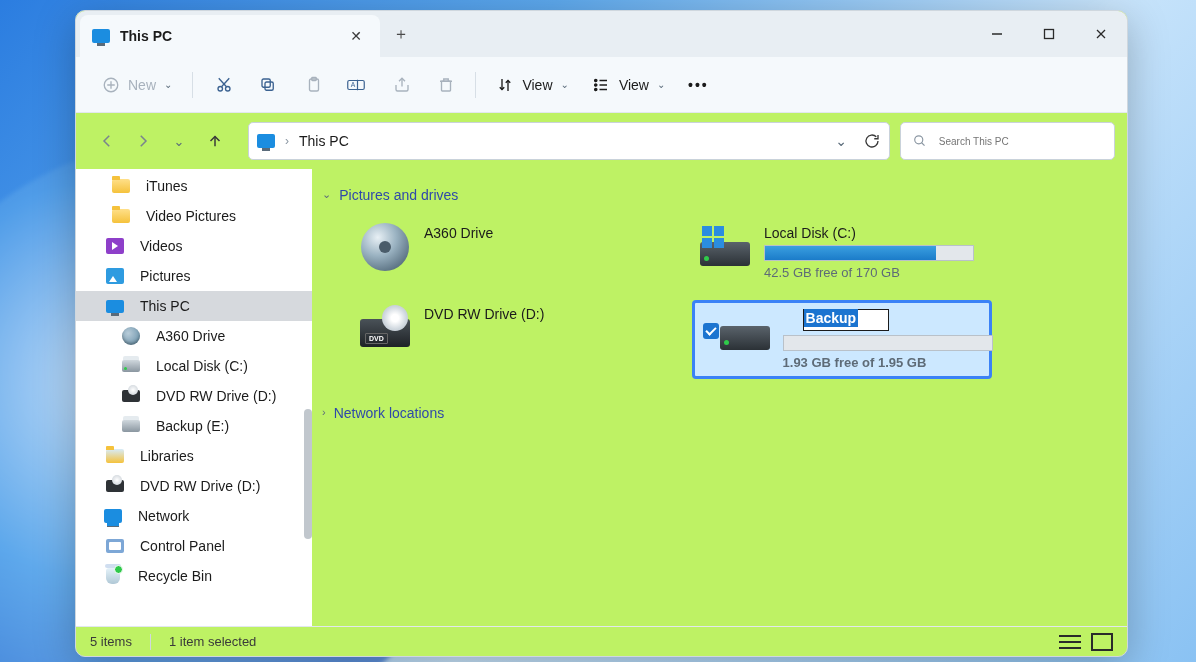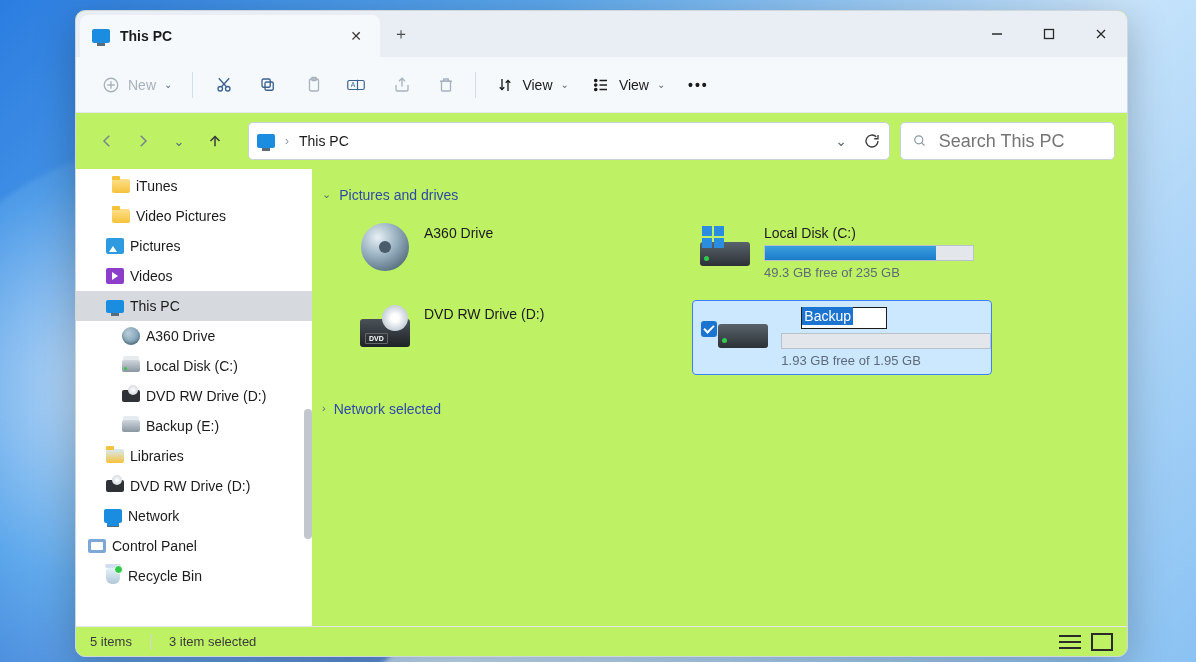--- a/index.html
+++ b/index.html
@@ -26,25 +26,25 @@
 .nav-arrows { display:flex; gap:2px; align-items:center; padding:0 6px; }
 .nav-btn { width:34px; height:34px; display:flex; align-items:center; justify-content:center; color:#454545; border-radius:4px; }
 .nav-btn.dim { color:#b0b8bf; }
 .addr { flex:1; height:38px; border:1px solid #c9d2da; border-radius:5px; display:flex; align-items:center; padding:0 8px; gap:10px; background:#fff; }
 .addr .mon { width:18px; height:14px; background:#1b8de0; border-radius:2px; position:relative; }
 .addr .mon::after { content:""; position:absolute; bottom:-3px; left:5px; width:8px; height:3px; background:#5a6b7a; }
 .addr-sep { color:#8a96a2; font-size:12px; }
 .addr-text { font-size:14px; color:#1b1b1b; }
 .addr-ctrls { margin-left:auto; display:flex; gap:16px; align-items:center; }
 .searchbox { width:215px; height:38px; border:1px solid #c9d2da; border-radius:5px; display:flex; align-items:center; padding:0 12px; gap:12px; background:#fff; }
-.searchbox input { border:none; outline:none; width:100%; font-size:18px; color:#666; }
+.searchbox input { border:none; outline:none; width:100%; font-size:10px; color:#666; }
 .body { flex:1; display:flex; overflow:hidden; }
 .sidebar { width:236px; position:relative; background:#fff; overflow:hidden; padding-top:2px; }
 .side-scroll { position:absolute; right:0; top:240px; width:8px; height:130px; background:#c1c7cd; border-radius:4px; }
-.s-item { height:30px; display:flex; align-items:center; gap:6px; padding-left:36px; font-size:14px; color:#1b1b1b; border-radius:0; }
+.s-item { height:30px; display:flex; align-items:center; gap:16px; padding-left:36px; font-size:14px; color:#1b1b1b; border-radius:0; }
 .s-item.sub { padding-left:46px; }
 .s-item.active { background:#d6d9dd; }
 .s-item .ic { width:18px; height:16px; display:flex; align-items:center; justify-content:center; }
 .folder-ic { width:18px; height:14px; background:linear-gradient(#ffe08a,#f5c23c); border-radius:2px; position:relative; }
 .folder-ic::before { content:""; position:absolute; top:-3px; left:0; width:8px; height:4px; background:#f5c23c; border-radius:1px 1px 0 0; }
 .pic-ic { width:18px; height:16px; background:#2e9be0; border-radius:2px; position:relative; }
 .pic-ic::after { content:""; position:absolute; bottom:2px; left:3px; width:0; height:0; border-left:4px solid transparent; border-right:4px solid transparent; border-bottom:6px solid #fff; }
 .vid-ic { width:18px; height:16px; background:#8e3fc9; border-radius:2px; position:relative; display:flex; align-items:center; justify-content:center; }
 .vid-ic::after { content:""; width:0; height:0; border-top:4px solid transparent; border-bottom:4px solid transparent; border-left:6px solid #fff; }
 .mon-s { width:18px; height:13px; background:#1b8de0; border-radius:2px; position:relative; }
@@ -60,21 +60,21 @@
 .cp-s { width:18px; height:14px; background:#7da7d6; border-radius:2px; position:relative; }
 .cp-s::after { content:""; position:absolute; top:3px; left:3px; width:12px; height:8px; background:#fff; border-radius:1px; }
 .rb-s { width:14px; height:16px; background:linear-gradient(#e5f2f9,#b0c8d6); border-radius:3px 3px 6px 6px; position:relative; }
 .rb-s::before { content:""; position:absolute; top:-4px; left:-1px; width:16px; height:4px; background:#d0def0; border-radius:2px; }
 .rb-s::after { content:""; position:absolute; top:-3px; right:-3px; width:7px; height:7px; background:#2fc94a; border-radius:50%; border:1px solid #fff; }
 .main { flex:1; padding:12px 18px 6px 10px; overflow:auto; }
 .section-hdr { display:flex; align-items:center; gap:8px; height:28px; color:#2f49a9; font-size:14px; }
 .expander { color:#5d6b7b; font-size:11px; transform:translateY(-1px); }
 .drive-grid { display:flex; flex-wrap:wrap; gap:14px 40px; padding:10px 0 20px 30px; }
 .drive { display:flex; align-items:flex-start; gap:12px; width:300px; padding:6px; border-radius:4px; position:relative; }
-.drive.selected { background:#cce8ff; border:1px solid #3b82f6; }
+.drive.selected { background:#cce8ff; border:3px solid #3b82f6;font-weight:bold; }
 .drive .big-ic { width:54px; height:44px; display:flex; align-items:center; justify-content:center; }
 .a360-big { width:48px; height:48px; border-radius:50%; background:radial-gradient(circle at 35% 30%, #e8f0f5, #9bb3c2 40%, #586f80 80%); position:relative; }
 .a360-big::after { content:""; position:absolute; top:18px; left:18px; width:12px; height:12px; border-radius:50%; background:#4a5c6a; }
 .dvd-big { width:50px; height:28px; background:linear-gradient(#4a5258,#1e2226); border-radius:3px; position:relative; margin-top:10px; }
 .dvd-big::before { content:""; position:absolute; top:-14px; left:22px; width:26px; height:26px; border-radius:50%; background:radial-gradient(circle,#fff 20%, #d0d8df 60%, #b0b9c2); }
 .dvd-big::after { content:"DVD"; position:absolute; bottom:3px; left:5px; color:#fff; font-size:7px; font-weight:700; padding:1px 3px; border:1px solid #666; border-radius:1px; }
 .hdd-big { width:50px; height:24px; background:linear-gradient(#5a636b,#2b3136); border-radius:3px; position:relative; margin-top:14px; }
 .hdd-big::after { content:""; position:absolute; left:4px; bottom:5px; width:5px; height:5px; background:#2fcb4a; border-radius:50%; }
 .hdd-big.win::before { content:""; position:absolute; top:-16px; left:2px; width:22px; height:22px; background: linear-gradient(#2b8de0,#2b8de0) 0 0/10px 10px no-repeat, linear-gradient(#2b8de0,#2b8de0) 12px 0/10px 10px no-repeat, linear-gradient(#2b8de0,#2b8de0) 0 12px/10px 10px no-repeat, linear-gradient(#2b8de0,#2b8de0) 12px 12px/10px 10px no-repeat; }
 .drive-meta { display:flex; flex-direction:column; gap:4px; min-width:200px; }
@@ -256,79 +256,79 @@
           <span>iTunes</span>
         </div>
       <div class="s-item">
           <span class="ic">
             <span class="folder-ic"></span>
           </span>
           <span>Video Pictures</span>
         </div>
       <div class="s-item" style="padding-left:30px">
           <span class="ic">
+            <span class="vid-ic"></span>
+          </span>
+          <span>Videos</span>
+        </div>
+      <div class="s-item" style="padding-left:30px">
+          <span class="ic">
             <span class="pic-ic"></span>
           </span>
           <span>Pictures</span>
         </div>
+      <div class="s-item active" style="padding-left:30px">
+          <span class="ic">
+            <span class="mon-s"></span>
+          </span>
+          <span>This PC</span>
+        </div>
+      <div class="s-item sub">
+          <span class="ic">
+            <span class="a360-s"></span>
+          </span>
+          <span>A360 Drive</span>
+        </div>
+      <div class="s-item sub">
+          <span class="ic">
+            <span class="drv-s green"></span>
+          </span>
+          <span>Local Disk (C:)</span>
+        </div>
+      <div class="s-item sub">
+          <span class="ic">
+            <span class="dvd-s"></span>
+          </span>
+          <span>DVD RW Drive (D:)</span>
+        </div>
+      <div class="s-item sub">
+          <span class="ic">
+            <span class="drv-s"></span>
+          </span>
+          <span>Backup (E:)</span>
+        </div>
       <div class="s-item" style="padding-left:30px">
           <span class="ic">
-            <span class="vid-ic"></span>
-          </span>
-          <span>Videos</span>
-        </div>
-      <div class="s-item active" style="padding-left:30px">
-          <span class="ic">
-            <span class="mon-s"></span>
-          </span>
-          <span>This PC</span>
-        </div>
-      <div class="s-item sub">
-          <span class="ic">
-            <span class="a360-s"></span>
-          </span>
-          <span>A360 Drive</span>
-        </div>
-      <div class="s-item sub">
-          <span class="ic">
-            <span class="drv-s green"></span>
-          </span>
-          <span>Local Disk (C:)</span>
-        </div>
-      <div class="s-item sub">
+            <span class="folder-ic" style="background:linear-gradient(#d7ecfa,#f5c23c)"></span>
+          </span>
+          <span>Libraries</span>
+        </div>
+      <div class="s-item" style="padding-left:30px">
           <span class="ic">
             <span class="dvd-s"></span>
           </span>
           <span>DVD RW Drive (D:)</span>
         </div>
-      <div class="s-item sub">
-          <span class="ic">
-            <span class="drv-s"></span>
-          </span>
-          <span>Backup (E:)</span>
+      <div class="s-item" style="padding-left:28px">
+          <span class="ic">
+            <span class="net-s"></span>
+          </span>
+          <span>Network</span>
         </div>
       <div class="s-item" style="padding-left:30px">
-          <span class="ic">
-            <span class="folder-ic" style="background:linear-gradient(#d7ecfa,#f5c23c)"></span>
-          </span>
-          <span>Libraries</span>
-        </div>
-      <div class="s-item" style="padding-left:30px">
-          <span class="ic">
-            <span class="dvd-s"></span>
-          </span>
-          <span>DVD RW Drive (D:)</span>
-        </div>
-      <div class="s-item" style="padding-left:28px">
-          <span class="ic">
-            <span class="net-s"></span>
-          </span>
-          <span>Network</span>
-        </div>
-      <div class="s-item" style="padding-left:12px">
           <span class="ic">
             <span class="cp-s"></span>
           </span>
           <span>Control Panel</span>
         </div>
       <div class="s-item" style="padding-left:28px">
           <span class="ic">
             <span class="rb-s"></span>
           </span>
           <span>Recycle Bin</span>
@@ -352,21 +352,21 @@
         </div>
         <div class="drive">
           <div class="big-ic">
               <div class="hdd-big win"></div>
             </div>
           <div class="drive-meta">
             <div class="drive-name">Local Disk (C:)</div>
             <div class="bar">
                 <div class="bar-fill" style="width:82%"></div>
               </div>
-            <div class="drive-free">49.3 GB free of 235 GB</div>
+            <div class="drive-free">42.5 GB free of 170 GB</div>
           </div>
         </div>
         <div class="drive">
           <div class="big-ic">
               <div class="dvd-big"></div>
             </div>
           <div class="drive-meta">
               <div class="drive-name">DVD RW Drive (D:)</div>
             </div>
         </div>
@@ -379,29 +379,29 @@
             <div class="rename-input"><span class="seltxt">Backup</span></div>
             <div class="bar">
                 <div class="bar-fill" style="width:1%; background:#e3e7eb"></div>
               </div>
             <div class="drive-free">1.93 GB free of 1.95 GB</div>
           </div>
         </div>
       </div>
       <div class="section-hdr">
         <span class="expander">›</span>
-        <span>Network selected</span>
+        <span>Network locations</span>
       </div>
     </div>
   </div>
 
   <div class="status">
     <span>5 items</span>
     <div class="ssep"></div>
-    <span>3 item selected</span>
+    <span>1 item selected</span>
     <div class="view-tog">
       <div class="vb list">
           <div></div>
           <div></div>
           <div></div>
         </div>
       <div class="vb grid"></div>
     </div>
   </div>
 

